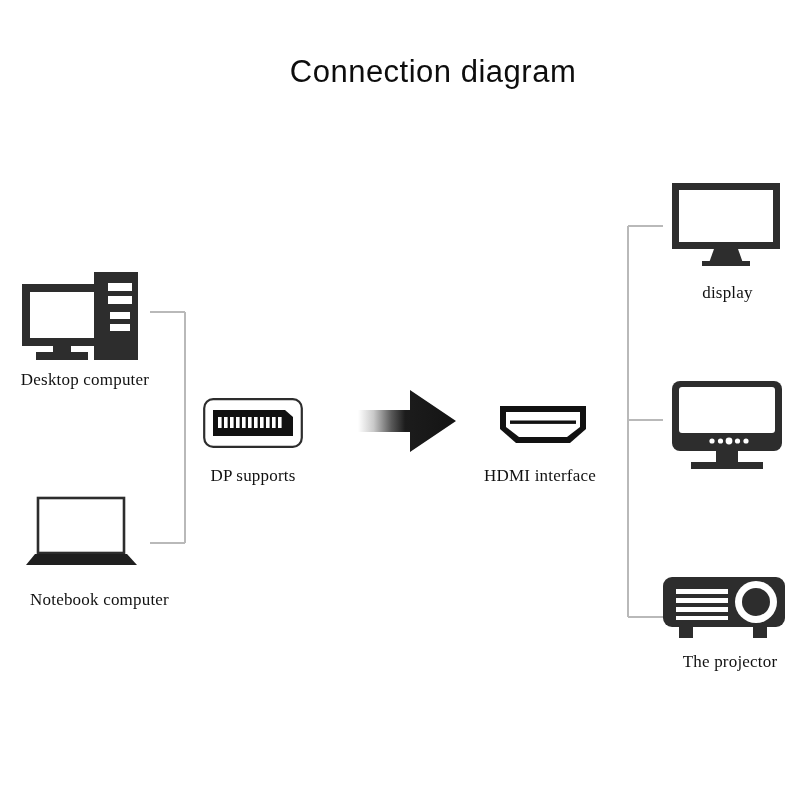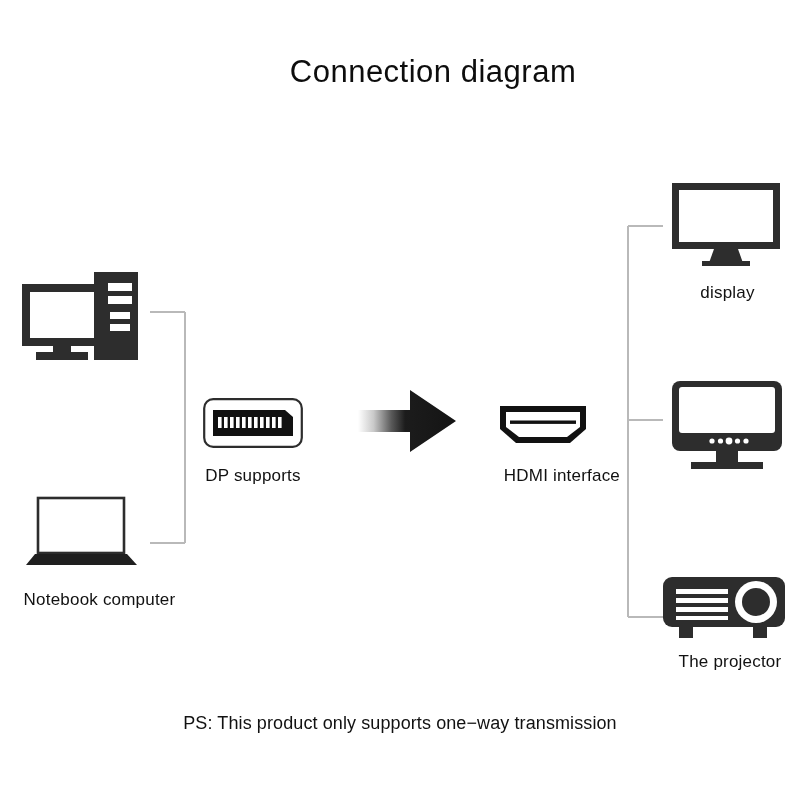--- a/index.html
+++ b/index.html
@@ -37,20 +37,21 @@
 
   
   .node-label {
     position: absolute;
     text-align: center;
     font-size: 17px;
     font-weight: 400;
     color: #111111;
     white-space: nowrap;
     letter-spacing: 0.2px;
+    font-family: Liberation Serif, serif;
   }
 
   
   #footnote {
     position: absolute;
     left: 0;
     top: 713px;
     width: 800px;
     text-align: center;
     font-size: 18px;
@@ -121,20 +122,21 @@
 
         <rect x="72" y="12" width="10" height="62" fill="#2d2d2d"></rect>
         <path d="M72 12 L80 12 L80 74 L72 74 Z" fill="#2d2d2d"></path>
       </g>
 
       <g fill="#2d2d2d">
         <path d="M0 12 L82 12 L82 74 L0 74 Z M8 20 L74 20 L74 66 L8 66 Z" fill-rule="evenodd"></path>
       </g>
     </svg>
   </div>
+  <div class="node-label" style="left:0px; top:370px; width:170px;">Desktop computer</div>
 
   <div class="node-icon" style="left:25px; top:497px;">
     <svg width="120" height="72" viewBox="0 0 120 72" xmlns="http://www.w3.org/2000/svg">
 
       <rect x="13" y="1" width="86" height="55" fill="#ffffff" stroke="#2d2d2d" stroke-width="2.6"></rect>
 
       <path d="M1 68 L10 57 L102 57 L112 68 Z" fill="#1f1f1f"></path>
     </svg>
   </div>
   <div class="node-label" style="left:12px; top:590px; width:175px;">Notebook computer</div>
@@ -181,21 +183,21 @@
   <div class="node-icon" style="left:498px; top:403px;">
     <svg width="90" height="44" viewBox="0 0 90 44" xmlns="http://www.w3.org/2000/svg">
 
       <path d="M2 3 L88 3 L88 26 L72 40 L18 40 L2 26 Z" fill="#111111"></path>
 
       <path d="M8 9 L82 9 L82 24 L69 34 L21 34 L8 24 Z" fill="#ffffff"></path>
 
       <rect x="12" y="17.5" width="66" height="3.4" fill="#111111"></rect>
     </svg>
   </div>
-  <div class="node-label" style="left:460px; top:466px; width:160px;text-align:right;">HDMI interface</div>
+  <div class="node-label" style="left:460px; top:466px; width:160px;">HDMI interface</div>
 
   <div class="node-icon" style="left:672px; top:183px;">
     <svg width="108" height="84" viewBox="0 0 108 84" xmlns="http://www.w3.org/2000/svg">
       <g fill="#2d2d2d">
         <path d="M0 0 L108 0 L108 66 L0 66 Z M7 7 L101 7 L101 59 L7 59 Z" fill-rule="evenodd"></path>
         <path d="M42 66 L66 66 L71 80 L37 80 Z"></path>
         <rect x="30" y="78" width="48" height="5"></rect>
       </g>
     </svg>
   </div>
@@ -240,15 +242,14 @@
         <circle cx="93" cy="25" r="21" fill="#ffffff"></circle>
         <circle cx="93" cy="25" r="14" fill="#2d2d2d"></circle>
 
         <rect x="16" y="50" width="14" height="11"></rect>
         <rect x="90" y="50" width="14" height="11"></rect>
       </g>
     </svg>
   </div>
   <div class="node-label" style="left:650px; top:652px; width:160px;">The projector</div>
 
-  <div id="footnote">PS: This product only supports one−way transmission</div>
 
 </div>
 
 </body></html>

